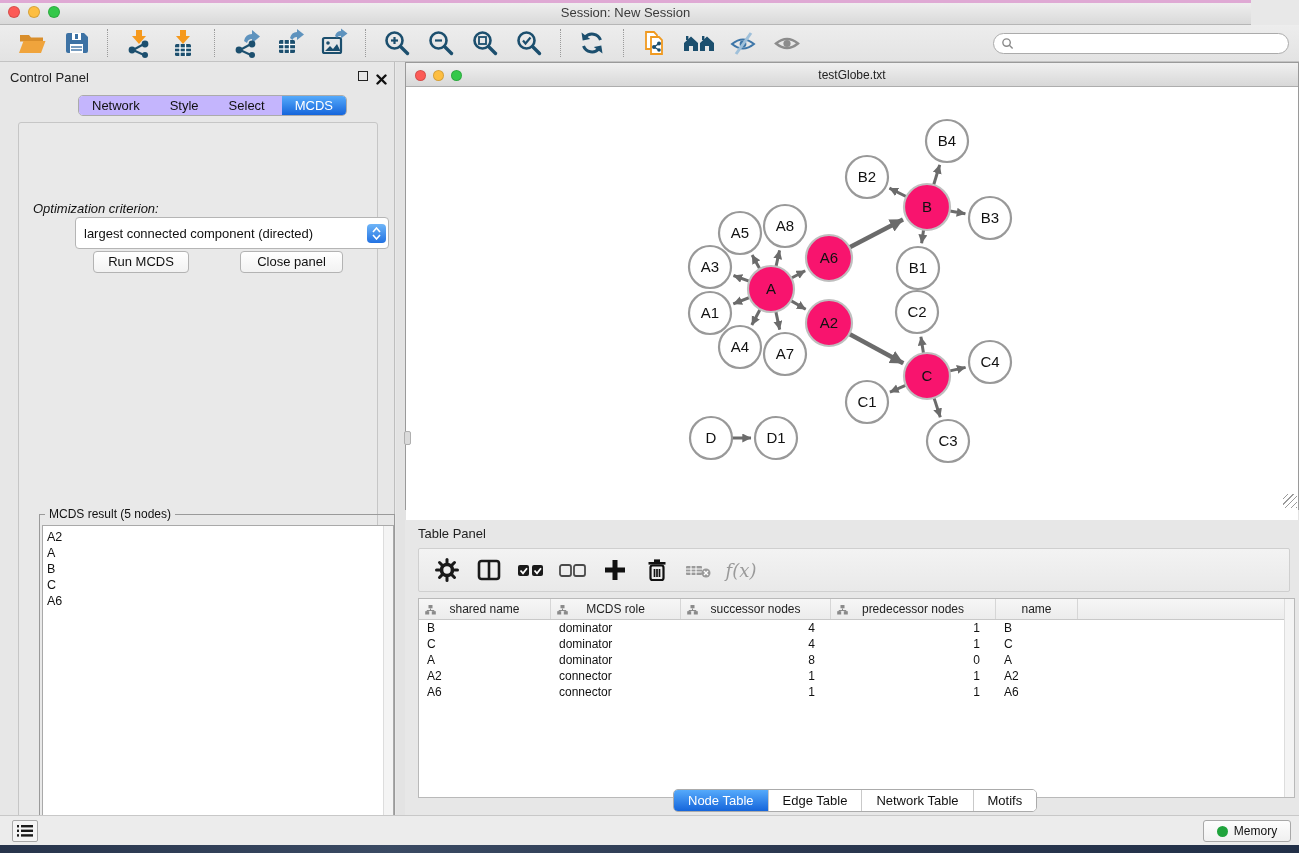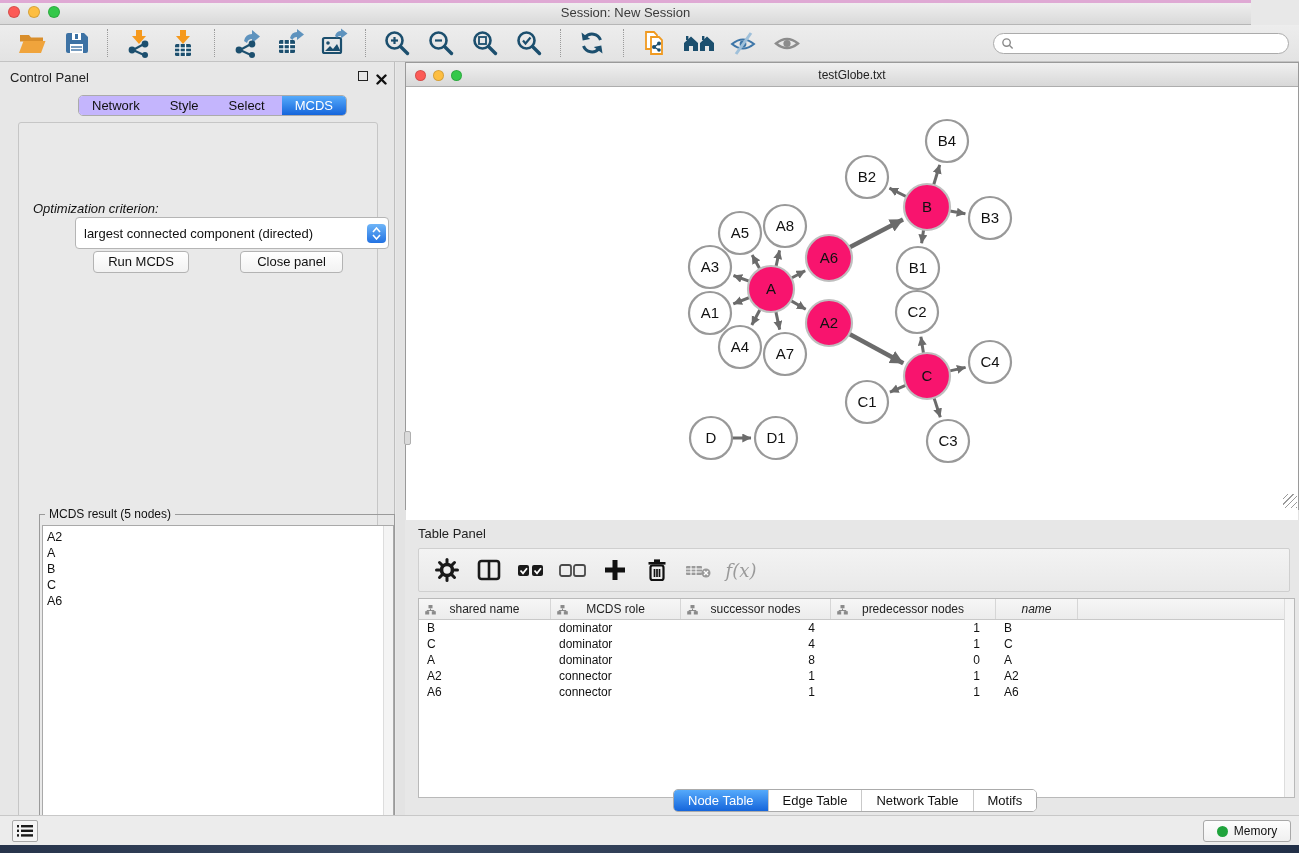--- a/index.html
+++ b/index.html
@@ -544,21 +544,21 @@
           </div>
           <div class="th" style="width: 165px;">
             <svg class="hicon" width="11" height="11" viewBox="0 0 11 11">
               <path d="M5.5 4.5 v2 M2 8 v-1.5 h7 V8" stroke="#8a8a8a" fill="none" stroke-width="1"></path>
               <rect x="3.5" y="1" width="4" height="3.3" fill="#8a8a8a"></rect>
               <rect x="0.2" y="7.2" width="4" height="3.3" fill="#8a8a8a"></rect>
               <rect x="6.8" y="7.2" width="4" height="3.3" fill="#8a8a8a"></rect>
             </svg>
             <span>predecessor nodes</span>
           </div>
-          <div class="th" style="width: 82px; font-style: italic;">
+          <div class="th" style="width: 82px;">
             <span>name</span>
           </div>
           <div class="th" style="flex: 1 1 0%; border-right: none;"></div>
         </div>
       <div id="table-body">
           <div class="trow">
             <div class="td" style="width: 132px;">B</div>
             <div class="td" style="width: 130px;">dominator</div>
             <div class="td r" style="width: 150px;">4</div>
             <div class="td r" style="width: 165px;">1</div>

